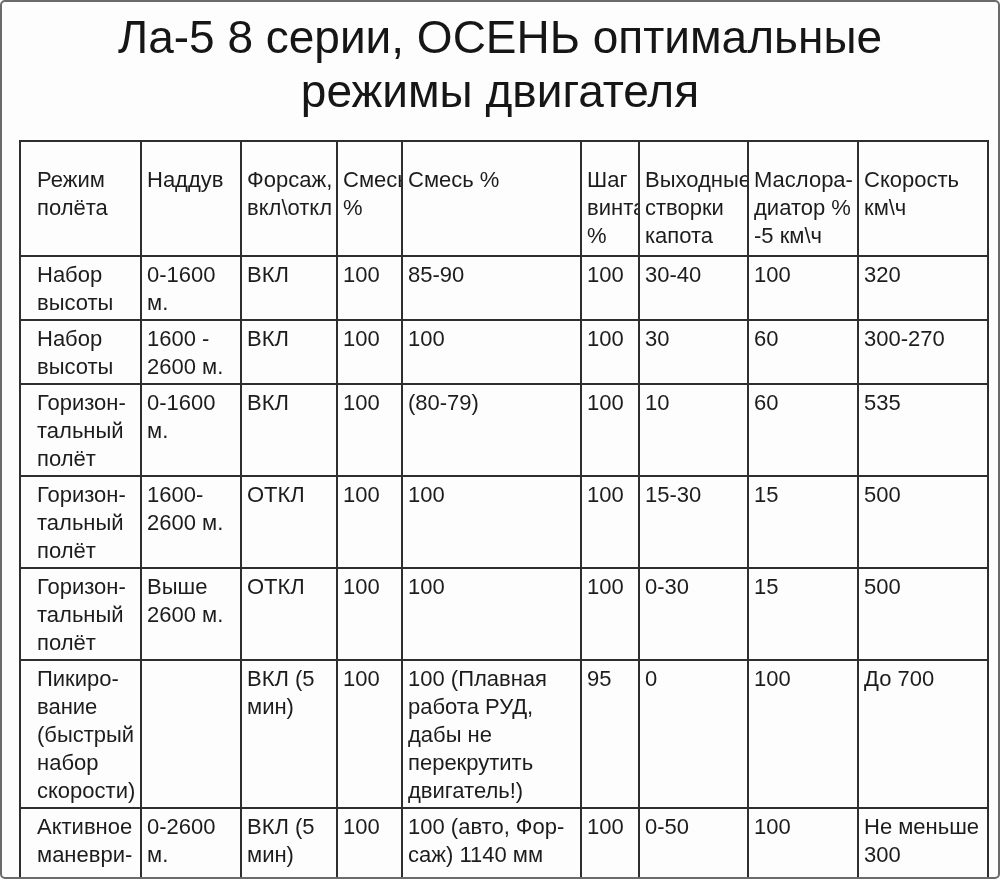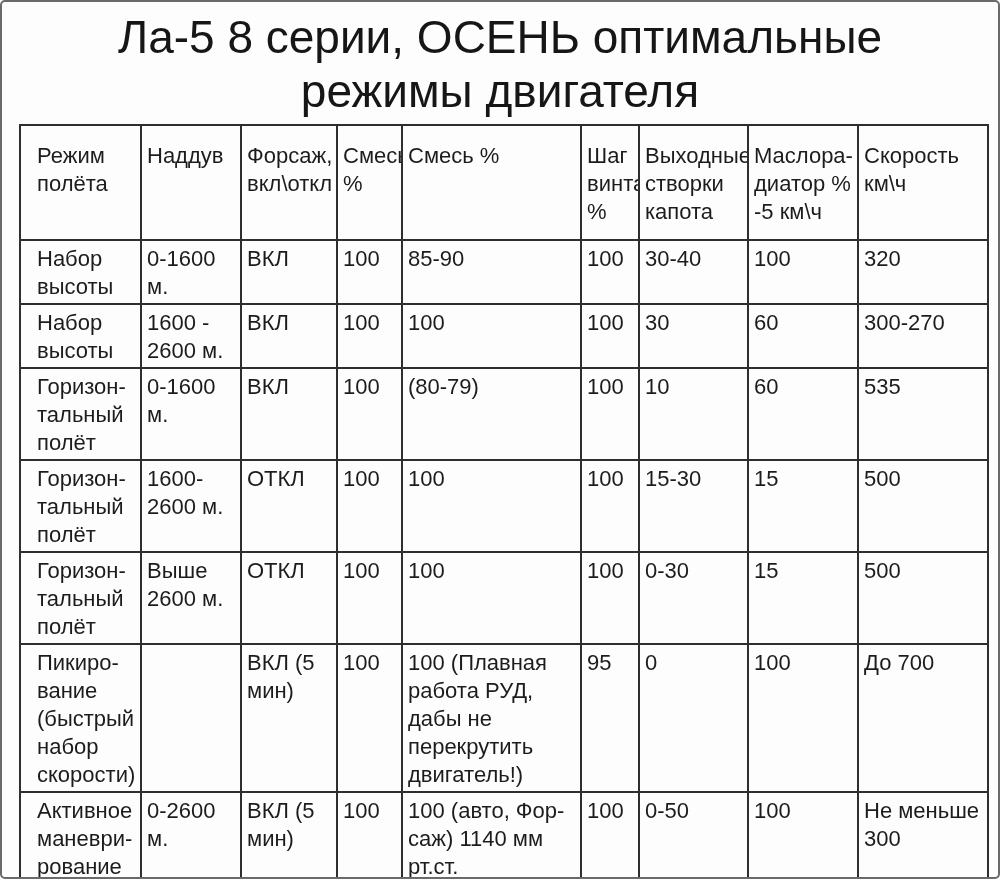--- a/index.html
+++ b/index.html
@@ -13,21 +13,21 @@
     overflow: hidden;
     font-family: "Liberation Sans", sans-serif;
     color: #1c1c1c;
   }
   .page-title {
     font-size: 46px;
     font-weight: 400;
     line-height: 54px;
     text-align: center;
     max-width: 860px;
-    margin: 8px auto 6px auto;
+    margin: 8px auto 22px auto;
     color: #161616;
   }
   table.engine-table {
     border-collapse: collapse;
     table-layout: fixed;
     width: 968px;
     margin-left: 17px;
   }
   .engine-table col.c-mode   { width: 121px; }
   .engine-table col.c-height { width: 100px; }
@@ -42,21 +42,21 @@
     border: 2px solid #2e2e2e;
     font-size: 22px;
     line-height: 28px;
     font-weight: 400;
     text-align: left;
     vertical-align: top;
     padding: 4px 2px 2px 5px;
     overflow: hidden;
   }
   .engine-table th {
-    padding-top: 16px;
+    padding-top: 24px;
   }
   .engine-table th.c-mode, .engine-table td.c-mode {
     padding-left: 16px;
   }
   .engine-table td.c-boost { font-weight: 400; }
   tr.hdr   { height: 115px; }
   tr.row-1 { height: 57px; }
   tr.row-2 { height: 57px; }
   tr.row-3 { height: 85px; }
   tr.row-4 { height: 85px; }

